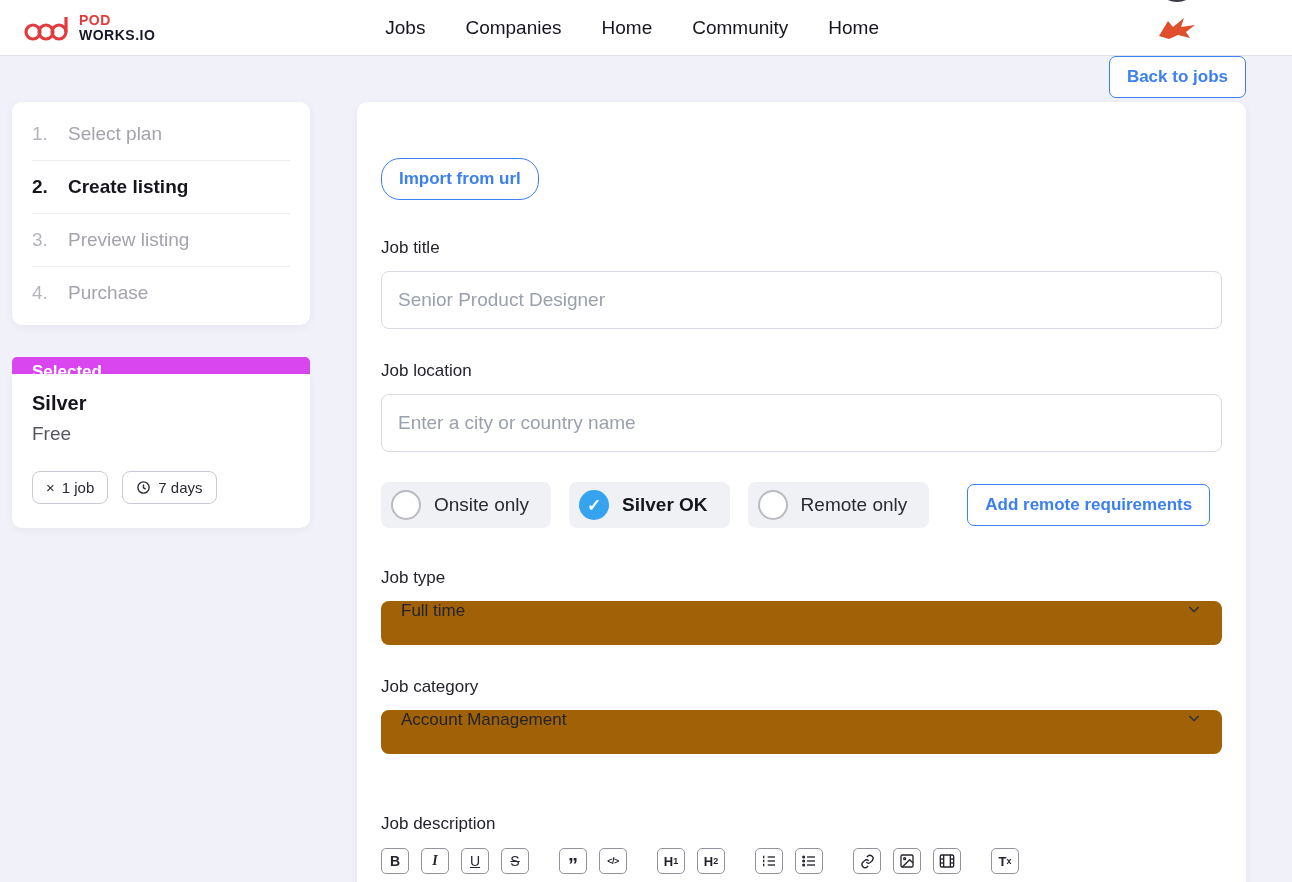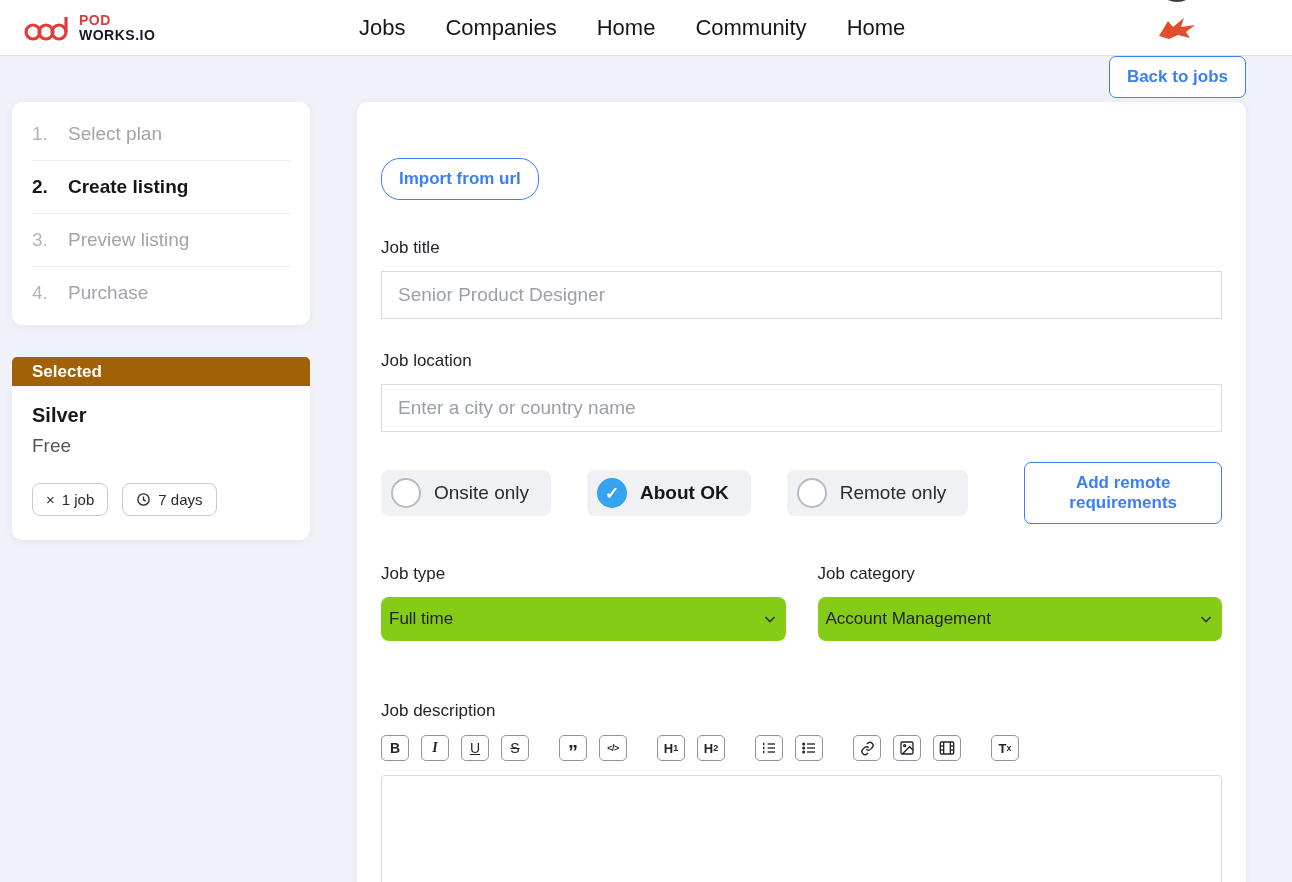--- a/index.html
+++ b/index.html
@@ -18,21 +18,21 @@
     padding: 0 46px 0 24px;
     box-shadow: 0 1px 0 rgba(20,20,40,0.08);
     position: relative; z-index: 2;
   }
   .logo { display: flex; align-items: center; gap: 7px; cursor: pointer; }
   .logo-text { display: flex; flex-direction: column; line-height: 1.05; }
   .logo-line1 { color: #e23b3b; font-weight: 800; font-size: 14px; letter-spacing: .5px; }
   .logo-line2 { color: #17172a; font-weight: 800; font-size: 14px; letter-spacing: .5px; }
   .nav-links { display: flex; gap: 40px; }
   .nav-link {
-    font-size: 22px; color: #16161e; text-decoration: none;
+    font-size: 19px; color: #16161e; text-decoration: none;
     font-weight: 500; cursor: pointer;
   }
   .nav-right { display: flex; align-items: center; gap: 14px; flex-direction: column; }
   .avatar-btn {
     width: 44px; height: 44px; border-radius: 50%;
     border: 2px solid #3a3a45; background: #fff;
     display: flex; align-items: center; justify-content: center;
     color: #3a3a45; cursor: pointer; padding: 0;
   }
   .mascot { margin: 0 6px; }
@@ -62,22 +62,22 @@
     border-bottom: 1px solid #ececf1; cursor: pointer;
   }
   .step:last-child { border-bottom: none; }
   .step .step-num { width: 24px; color: #b4b4bd; }
   .step.active { color: #15151c; font-weight: 700; }
   .step.active .step-num { color: #15151c; font-weight: 700; }
 
   
   .plan-card { margin-top: 32px; }
   .plan-header {
-    background: #a16207; color: #fff; font-weight: 700; font-size: 17px;
-    padding: 5px 20px; height: 29px; line-height: 19px;
+    background: #d946ef; color: #fff; font-weight: 700; font-size: 17px;
+    padding: 5px 20px; height: 17px; line-height: 19px;
     border-radius: 5px 5px 0 0;
   }
   .plan-body {
     background: #fff; border-radius: 0 0 10px 10px;
     box-shadow: 0 2px 8px rgba(30,30,70,0.06);
     padding: 18px 20px 24px;
   }
   .plan-name { font-size: 20px; font-weight: 700; color: #15151c; }
   .plan-price { font-size: 19px; color: #55555f; margin-top: 8px; }
   .plan-badges { display: flex; gap: 14px; margin-top: 26px; }
@@ -94,59 +94,59 @@
   .section-title-row { display: flex; align-items: center; gap: 32px; }
   .section-title { margin: 0; font-size: 21px; font-weight: 700; color: #15151c; }
   .title-rule { flex: 1; border-top: 1px solid #d9d9e0; margin-top: 3px; }
 
   .import-btn { margin-top: 28px; border-radius: 19px; }
 
   .field-label { display: block; font-size: 17px; color: #23232c; margin: 32px 0 13px; }
   .field-label.first { margin-top: 38px; }
 
   .text-input {
-    width: 100%; height: 48px; border: 1px solid #d9dae2; border-radius: 0;
+    width: 100%; height: 58px; border: 1px solid #d9dae2; border-radius: 8px;
     font-size: 19px; padding: 0 16px; color: #23232c; background: #fff;
     font-family: "Liberation Sans", sans-serif; outline: none;
   }
   .text-input::placeholder { color: #9aa0ac; }
 
   
-  .remote-row { margin-top: 30px; display: flex; align-items: center; gap: 36px; }
+  .remote-row { margin-top: 30px; display: flex; align-items: center; gap: 18px; }
   .pill {
     display: flex; align-items: center; gap: 13px;
     background: #f0f1f4; border-radius: 8px;
     padding: 8px 22px 8px 10px; cursor: pointer;
   }
   .radio {
     width: 30px; height: 30px; border-radius: 50%;
     background: #fff; border: 2px solid #b9bac2; flex-shrink: 0;
   }
   .radio.checked {
     background: #35a3f0; border: none;
     display: flex; align-items: center; justify-content: center;
     color: #fff; font-size: 17px; font-weight: 700;
   }
   .pill-label { font-size: 19px; color: #2a2a33; white-space: nowrap; }
   .pill.checked .pill-label { font-weight: 700; color: #15151c; }
   .add-remote-btn { margin-left: 20px; }
 
   
-  .selects-row { display: flex; gap: 32px; margin-top: 40px; }
+  .selects-row { display: flex; gap: 32px; margin-top: 40px; flex-direction: column; }
   .select-col { flex: 1; min-width: 0; }
   .select-label-row { display: flex; align-items: center; gap: 8px; font-size: 17px; color: #23232c; white-space: nowrap; }
   .optional-badge {
     border: 1px solid #cfcfd8; border-radius: 10px;
     padding: 2px 8px; font-size: 12px; color: #8e8e99; background: #fff;
     position: relative; top: -3px;
   }
   .select {
-    margin-top: 13px; background: #84cc16; border-radius: 8px; height: 44px;
-    display: flex; align-items: center; justify-content: space-between;
-    padding: 0 8px; font-size: 17px; color: #23232c; cursor: pointer;
+    margin-top: 13px; background: #a16207; border-radius: 8px; height: 44px;
+    display: flex; align-items: flex-start; justify-content: space-between;
+    padding: 0 20px; font-size: 17px; color: #23232c; cursor: pointer;
   }
   .select svg { color: #33333c; flex-shrink: 0; }
 
   
   .desc-label { margin-top: 60px; }
   .toolbar { display: flex; gap: 30px; margin-top: 14px; align-items: center; }
   .tb-group { display: flex; gap: 12px; }
   .tb-btn {
     width: 28px; height: 26px; border: 1px solid #93939e; border-radius: 5px;
     background: #fff; display: flex; align-items: center; justify-content: center;
@@ -267,21 +267,21 @@
       <label class="field-label">Job location</label>
       <input class="text-input" type="text" placeholder="Enter a city or country name" style="">
 
       <div class="remote-row">
         <div class="pill">
           <span class="radio"></span>
           <span class="pill-label">Onsite only</span>
         </div>
         <div class="pill checked">
           <span class="radio checked">✓</span>
-          <span class="pill-label">About OK</span>
+          <span class="pill-label">Silver OK</span>
         </div>
         <div class="pill">
           <span class="radio"></span>
           <span class="pill-label">Remote only</span>
         </div>
         <button class="btn-outline add-remote-btn">Add remote requirements</button>
       </div>
 
       <div class="selects-row">
         <div class="select-col">

